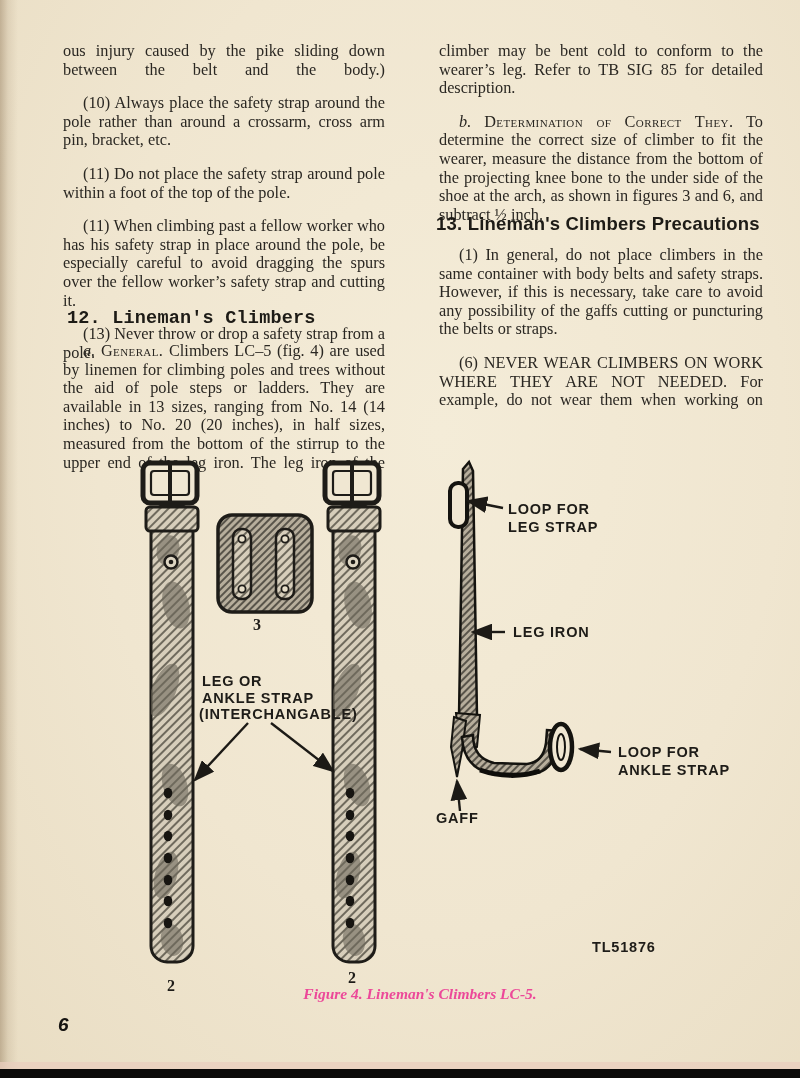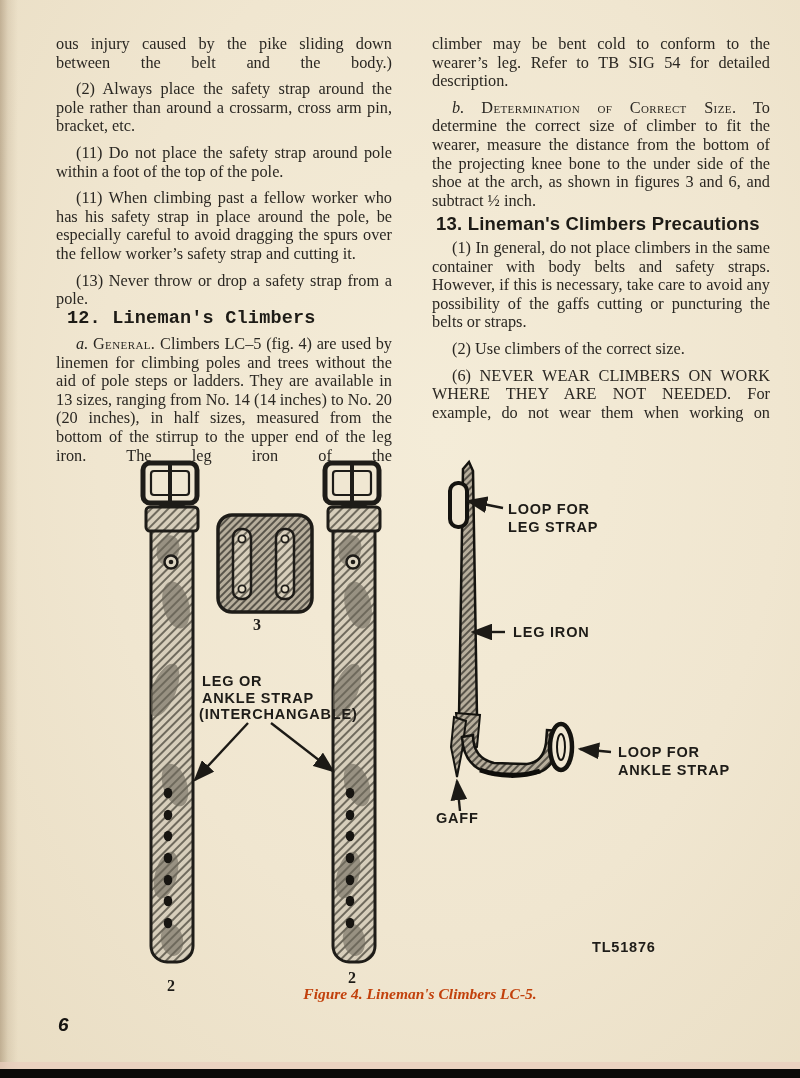--- a/index.html
+++ b/index.html
@@ -6,81 +6,80 @@
   body{
     width:800px;height:1078px;position:relative;overflow:hidden;
     background:radial-gradient(ellipse at 55% 40%, #f4ecd8 0%, #f0e6d0 55%, #e9ddc3 100%);
     font-family:"Liberation Serif", serif;
     color:#2a2722;
   }
   .col{
     position:absolute;width:352px;
     font-size:16.3px;line-height:18.6px;text-align:justify;
   }
-  .col p{margin:8px;padding:0;}
+  .col p{margin:15px;padding:0;}
   .indent{text-indent:20px;}
   .cont{text-align-last:justify;}
   .lead-ital{font-style:italic;}
   .sc{font-variant:small-caps;letter-spacing:.4px;}
   h2{
     position:absolute;margin:12px;padding:0;
     font-family:"Liberation Sans", sans-serif;
     font-weight:bold;font-size:18.5px;letter-spacing:.2px;color:#1d1b16;
   }
   .spine{
     position:absolute;left:0;top:0;bottom:0;width:18px;
     background:linear-gradient(90deg, rgba(125,98,66,.38), rgba(125,98,66,.12) 45%, rgba(125,98,66,0));
     pointer-events:none;
   }
   .pink-strip{position:absolute;left:0;right:0;bottom:9px;height:7px;background:#e9cdbd;opacity:.75;}
   .black-bar{position:absolute;left:0;right:0;bottom:0;height:9px;background:#0b0a09;}
   .figure-caption{
     position:absolute;left:420px;top:985px;transform:translateX(-50%);
-    font-style:italic;font-weight:bold;font-size:15.5px;color:#c2410c;white-space:nowrap;
+    font-style:italic;font-weight:bold;font-size:15.5px;color:#ec4899;white-space:nowrap;
   }
   .page-num{
     position:absolute;left:58px;top:1014px;
     font-family:"Liberation Sans", sans-serif;font-weight:bold;font-style:italic;
     font-size:19px;color:#151310;
   }
   svg{position:absolute;left:0;top:455px;width:800px;height:560px;}
   svg text{
     font-family:"Liberation Sans", sans-serif;font-weight:bold;
     font-size:14.5px;letter-spacing:.8px;fill:#1e1c18;
   }
   svg text.numlbl{font-family:"Liberation Serif", serif;font-size:16px;letter-spacing:0;}
   .arrow-line{stroke:#1c1a16;stroke-width:2.4;fill:none;}
 </style>
 </head>
 <body>
 
 <div class="col" style="left:48px;top:27px;">
   <p class="cont">ous injury caused by the pike sliding down between the belt and the body.)</p>
-  <p class="indent">(2) Always place the safety strap around the pole rather than around a crossarm, cross arm pin, bracket, etc.</p>
+  <p class="indent">(10) Always place the safety strap around the pole rather than around a crossarm, cross arm pin, bracket, etc.</p>
   <p class="indent">(11) Do not place the safety strap around pole within a foot of the top of the pole.</p>
   <p class="indent">(11) When climbing past a fellow worker who has his safety strap in place around the pole, be especially careful to avoid dragging the spurs over the fellow worker’s safety strap and cutting it.</p>
   <p class="indent">(13) Never throw or drop a safety strap from a pole.</p>
 </div>
 
 <h2 style="left:55px;top:296px;font-family:Liberation Mono, monospace;">12. Lineman's Climbers</h2>
 
 <div class="col" style="left:48px;top:327px;">
   <p class="indent cont"><span class="lead-ital">a.</span> <span class="sc">General.</span> <span>Climbers LC–5 (fig. 4) are used by linemen for climbing poles and trees without the aid of pole steps or ladders. They are available in 13 sizes, ranging from No. 14 (14 inches) to No. 20 (20 inches), in half sizes, measured from the bottom of the stirrup to the upper end of the leg iron. The leg iron of the</span></p>
 </div>
 
 <div class="col" style="left:424px;top:27px;width:354px;">
-  <p class="cont">climber may be bent cold to conform to the wearer’s leg. Refer to TB SIG 54 for detailed description.</p>
-  <p class="indent"><span class="lead-ital">b.</span> <span class="sc">Determination of Correct Size.</span> <span>To determine the correct size of climber to fit the wearer, measure the distance from the bottom of the projecting knee bone to the under side of the shoe at the arch, as shown in figures 3 and 6, and subtract ½ inch.</span></p>
+  <p class="cont">climber may be bent cold to conform to the wearer’s leg. Refer to TB SIG 85 for detailed description.</p>
+  <p class="indent"><span class="lead-ital">b.</span> <span class="sc">Determination of Correct They.</span> <span>To determine the correct size of climber to fit the wearer, measure the distance from the bottom of the projecting knee bone to the under side of the shoe at the arch, as shown in figures 3 and 6, and subtract ½ inch.</span></p>
 </div>
 
 <h2 style="left:424px;top:201px;">13. Lineman's Climbers Precautions</h2>
 
 <div class="col" style="left:424px;top:231px;width:354px;">
   <p class="indent">(1) In general, do not place climbers in the same container with body belts and safety straps. However, if this is necessary, take care to avoid any possibility of the gaffs cutting or puncturing the belts or straps.</p>
-  <p class="indent">(2) Use climbers of the correct size.</p>
   <p class="indent cont">(6) NEVER WEAR CLIMBERS ON WORK WHERE THEY ARE NOT NEEDED. For example, do not wear them when working on</p>
 </div>
 
 <svg viewBox="0 0 800 560">
   <defs>
     <pattern id="hatchA" width="6" height="6" patternUnits="userSpaceOnUse" patternTransform="rotate(45)">
       <rect width="6" height="6" fill="#d7cebb"></rect>
       <line x1="1" y1="0" x2="1" y2="6" stroke="#6f6a5d" stroke-width="2"></line>
     </pattern>
     <pattern id="hatchB" width="5" height="5" patternUnits="userSpaceOnUse" patternTransform="rotate(45)">

